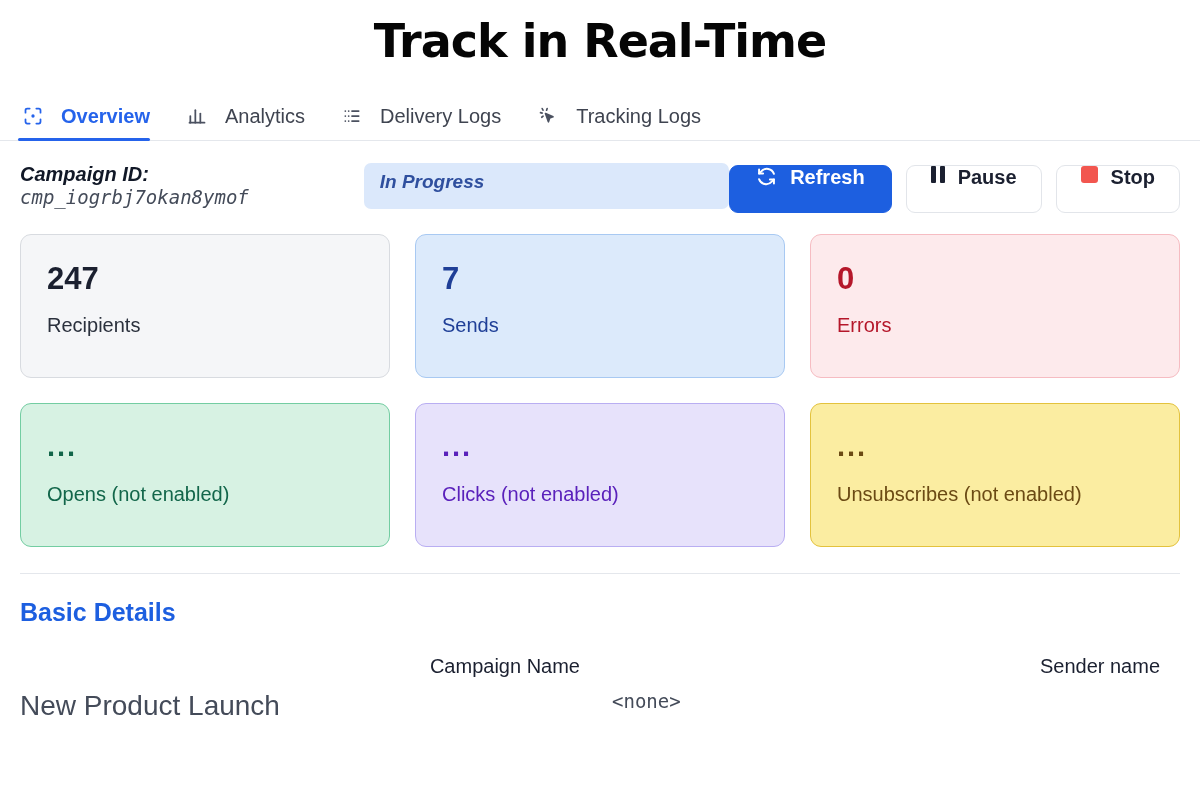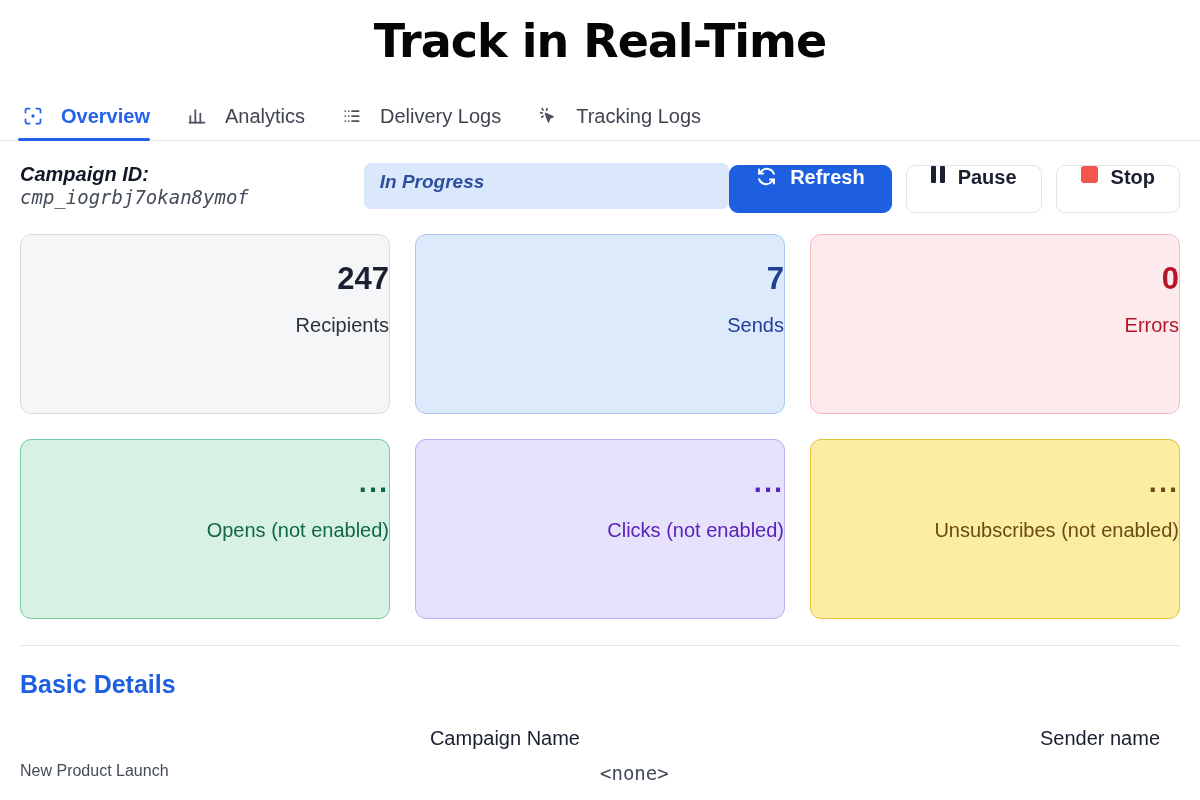--- a/index.html
+++ b/index.html
@@ -126,23 +126,22 @@
   
   .cards {
     display: grid;
     grid-template-columns: repeat(3, 1fr);
     gap: 25px;
     padding: 21px 20px 0 20px;
   }
   .card {
     border-radius: 11px;
     border: 1px solid transparent;
-    height: 180px;
+    height: 144px;
     padding: 28px 0 0 26px;
-    text-align: right;
   }
   .card-value {
     font-size: 31px;
     font-weight: 700;
     line-height: 1;
     margin-bottom: 20px;
   }
   .card-value.dots {
     font-size: 29px;
     letter-spacing: 2px;
@@ -187,24 +186,24 @@
     column-gap: 0;
   }
   .detail-col { padding-right: 20px; }
   .detail-key {
     font-size: 20px;
     color: #1b2030;
     margin-bottom: 12px;
     text-align: right;
   }
   .detail-val {
-    font-size: 16px;
+    font-size: 28px;
     color: #444b59;
   }
-  .detail-val.mono { font-family: "DejaVu Sans Mono", monospace; font-size: 19px; }
+  .detail-val.mono { font-family: "DejaVu Sans Mono", monospace; font-size: 19px; margin-left: 12px; }
 </style>
 </head>
 <body>
 
 <div id="page">
 
   <h1 class="page-title">Track in Real-Time</h1>
 
   <div class="tabbar">
 

